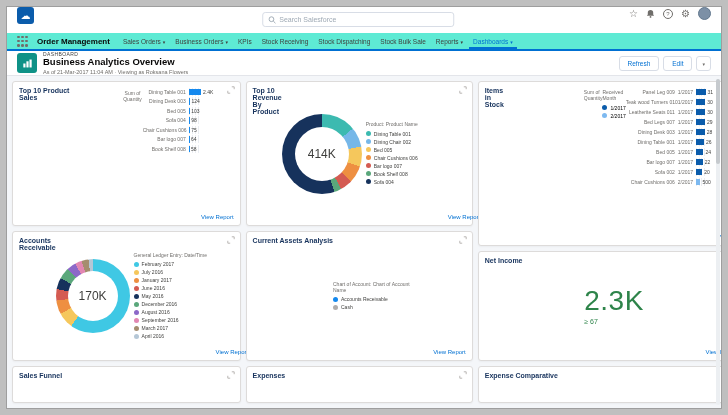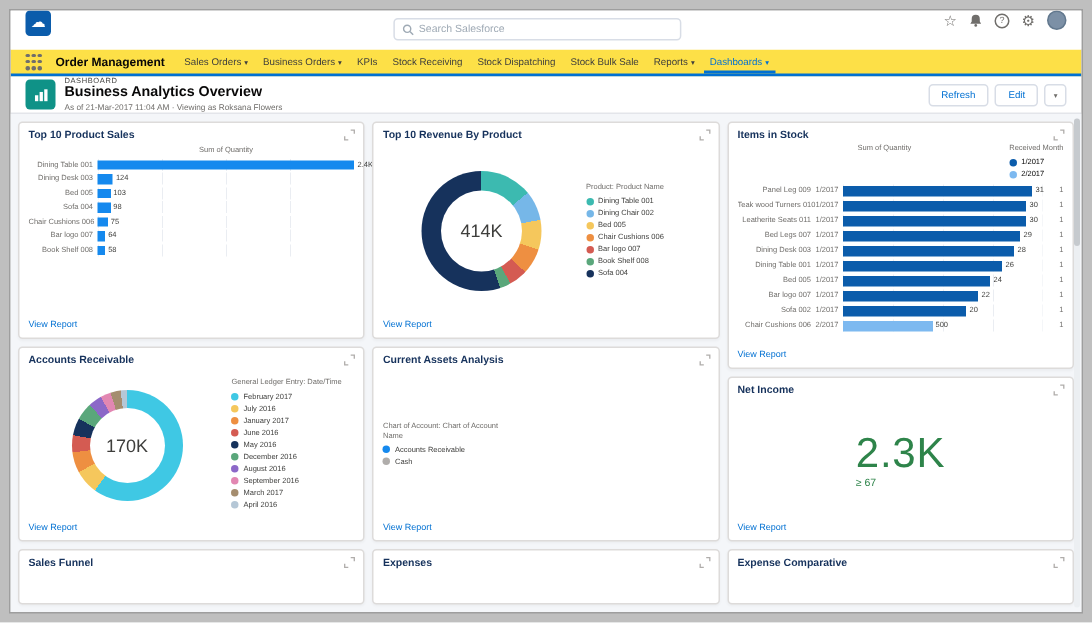--- a/index.html
+++ b/index.html
@@ -17,21 +17,21 @@
   .gsearch input::placeholder { color:#9faab5; }
   .gicons { margin-left:auto; display:flex; align-items:center; gap:8px; }
   .gicons > span { color:#706e6b; display:flex; align-items:center; justify-content:center; cursor:pointer; }
   .icon-star::before { content:"☆"; font-size:10px; }
   .icon-gear::before { content:"⚙"; font-size:10px; }
   .icon-help { width:10px; height:10px; border:1px solid #706e6b; border-radius:50%; font-size:6px; }
   .icon-help::before { content:"?"; }
   .avatar { width:13px; height:13px; border-radius:50%; background:#7c90a6; border:1px solid #5f7term; border:1px solid #62788e; }
 
   
-  .navbar { height:18px; display:flex; align-items:center; gap:9px; padding:0 10px; background:#fde047; border-bottom:2px solid #0070d2; flex:none; }
+  .navbar { height:18px; display:flex; align-items:center; gap:9px; padding:0 10px; background:#5eead4; border-bottom:2px solid #0070d2; flex:none; }
   .waffle { width:11px; height:11px; display:grid; grid-template-columns:repeat(3,1fr); gap:1.5px; cursor:pointer; flex:none; }
   .waffle i { background:#706e6b; border-radius:50%; }
   .appname { font-size:8px; font-weight:bold; color:#080707; white-space:nowrap; }
   .tabs { display:flex; align-items:stretch; height:100%; gap:2px; }
   .tab { font-size:6.5px; color:#3e3e3c; display:flex; align-items:center; gap:2px; padding:0 4px; cursor:pointer; white-space:nowrap; }
   .tab.active { color:#0070d2; box-shadow:inset 0 -2px 0 #0070d2; }
   .chev::before { content:"▾"; font-size:5px; color:inherit; }
 
   
   .dheader { height:25px; display:flex; align-items:center; padding:12px 10px; background:#fff; border-bottom:1px solid #e3e5ea; flex:none; }
@@ -41,21 +41,21 @@
   .dtitle { font-size:9.5px; font-weight:bold; color:#080707; line-height:1.15; }
   .dsub { font-size:5.5px; color:#706e6b; margin-top:1px; }
   .dbtns { margin-left:auto; display:flex; gap:4px; align-items:center; }
   .btn { font-size:6.5px; color:#0070d2; background:#fff; border:1px solid #d8dde6; border-radius:3px; padding:3px 8px; cursor:pointer; font-family:"Liberation Sans", sans-serif; }
   .btn.icon-only { padding:3px 5px; }
   .btn.icon-only::before { content:"▾"; font-size:5px; color:#706e6b; }
 
   
   .content { flex:1; background:#f4f6f9; padding:5px; display:grid; grid-template-columns:1fr 1fr 1fr; gap:5px; overflow:hidden; position:relative; }
   .col { display:flex; flex-direction:column; gap:5px; min-height:0; }
-  .card { background:#fff; border:1px solid #dddbda; border-radius:3px; padding:5px 6px; position:relative; display:flex; flex-direction:column; box-shadow:0 1px 2px rgba(0,0,0,.04); }
+  .card { background:#fff; border:1px solid #dddbda; border-radius:3px; padding:5px 6px; position:relative; display:flex; flex-direction:row; box-shadow:0 1px 2px rgba(0,0,0,.04); }
   .h1 { height:145px; flex:none; }
   .h2 { height:130px; flex:none; }
   .h3 { height:165px; flex:none; }
   .h4 { height:110px; flex:none; }
   .fill { flex:1; min-height:18px; overflow:hidden; }
   .card-head { display:flex; align-items:flex-start; }
   .card-title { font-size:7px; font-weight:bold; color:#16325c; }
   .expand { position:absolute; top:4px; right:5px; cursor:pointer; line-height:0; }
   .view-report { font-size:6px; color:#0070d2; margin-top:auto; cursor:pointer; text-decoration:none; flex:none; }
 

